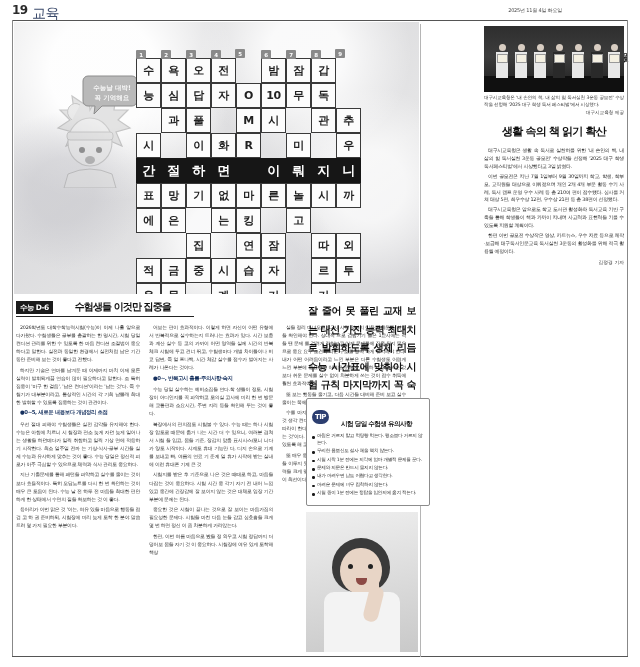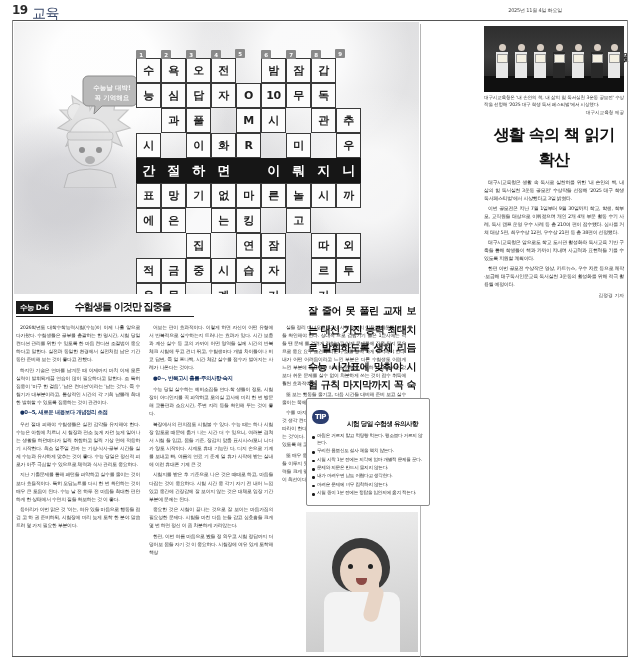--- a/index.html
+++ b/index.html
@@ -64,21 +64,21 @@
   .stage-floor{position:absolute;left:0;bottom:0;width:100%;height:16px;background:#101010;}
   .person{position:absolute;bottom:14px;width:12px;}
   .p-head{width:7px;height:7px;border-radius:50%;background:#d8cdc2;margin:0 auto;}
   .p-body{width:12px;height:26px;background:#e8e8e8;margin-top:1px;}
   .p-body.dk{background:#2a2a2a;}
   .p-cert{position:absolute;left:1px;top:10px;width:9px;height:7px;background:#f4f0e2;border:.5px solid #999;}
   .photocap{font-size:4.6px;line-height:1.5;color:#333;margin-top:3px;letter-spacing:-.2px;text-align:justify;}
   .photocred{font-size:4.6px;color:#333;text-align:right;display:block;margin-top:1px;}
 
   .rt-head{margin-top:8px;text-align:center;}
-  .rt-head div{font-size:16px;font-weight:bold;color:#111;letter-spacing:-.8px;line-height:1.55;}
+  .rt-head div{font-size:11px;font-weight:bold;color:#111;letter-spacing:-.8px;line-height:1.55;}
   .rt-sub{font-size:10.5px!important;}
   .rt-body{margin-top:7px;font-size:4.9px;line-height:1.62;color:#2a2a2a;text-align:justify;letter-spacing:-.25px;}
   .rt-body p{margin:0 0 2px 0;text-indent:4px;}
   .byline{font-size:4.8px;text-align:right;color:#333;margin-top:3px;}
 
   
   .art{position:absolute;left:16px;top:300px;width:400px;}
   .kicker{display:flex;align-items:flex-end;gap:22px;border-bottom:1.6px solid #222;padding-bottom:2px;width:178px;}
   .badge{background:#1b1b1b;color:#fff;font-size:7.5px;font-weight:bold;padding:1.5px 4px;letter-spacing:-.6px;white-space:nowrap;}
   .kick-title{font-size:10px;font-weight:bold;color:#111;letter-spacing:-.9px;white-space:nowrap;}
@@ -86,21 +86,21 @@
   .cols{margin-top:6px;display:flex;gap:9px;}
   .col{width:124px;font-size:4.85px;line-height:1.66;color:#2b2b2b;text-align:justify;letter-spacing:-.25px;}
   .col p{margin:0 0 2.5px 0;text-indent:4px;}
   .subh{font-weight:bold;font-size:5.4px;color:#15305e;margin:3px 0 2px;text-indent:0;letter-spacing:-.4px;}
 
   .quote{position:absolute;left:308px;top:302px;width:108px;
     font-size:10px;line-height:1.85;font-weight:bold;color:#111;letter-spacing:-.5px;text-align:justify;}
 
   .tip{position:absolute;left:306px;top:398px;width:112px;
     border:1.1px solid #8c8c8c;border-radius:2px;padding:5px 5px 6px;background:#fff;}
-  .tip-hd{display:flex;align-items:center;gap:18px;margin-bottom:4px;}
+  .tip-hd{display:flex;align-items:center;gap:12px;margin-bottom:4px;}
   .tip-badge{width:17px;height:14px;border-radius:7px/7px;background:#2c3e70;color:#fff;
     font-size:7px;font-weight:bold;display:flex;align-items:center;justify-content:center;letter-spacing:-.5px;}
   .tip-title{font-size:6.6px;font-weight:bold;color:#111;letter-spacing:-.6px;margin-top:16px;}
   .tip li{font-size:4.6px;line-height:1.5;color:#2a2a2a;letter-spacing:-.25px;
     list-style:none;position:relative;padding-left:5px;margin-bottom:1.5px;}
   .tip li:before{content:"";position:absolute;left:0;top:3px;width:2.6px;height:2.6px;border-radius:50%;background:#1b1b1b;}
   .tip ul{margin:0;padding:0;}
 
   
   .stuphoto{position:absolute;left:306px;top:512px;width:112px;height:140px;overflow:hidden;

